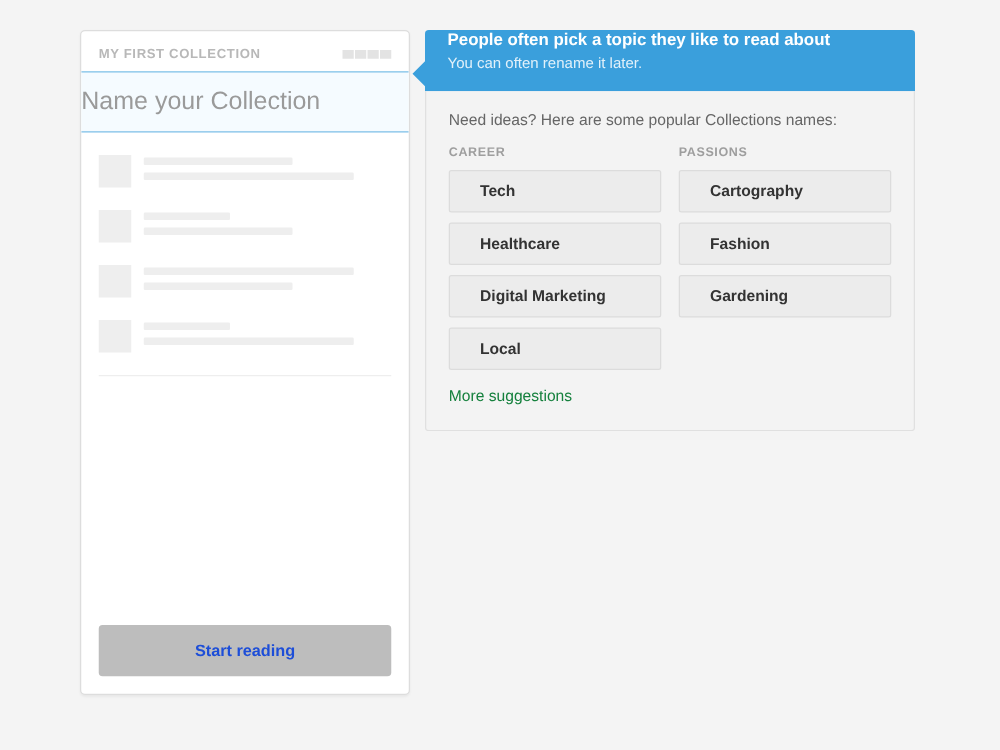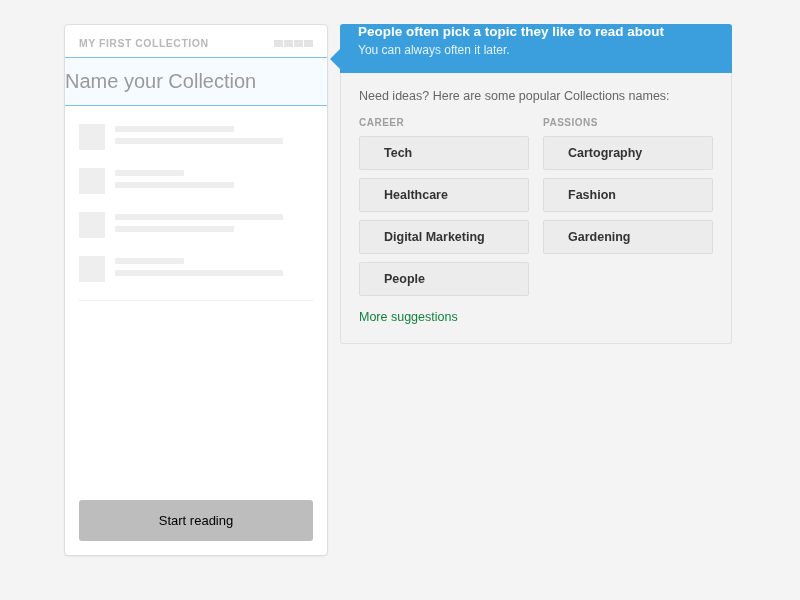--- a/index.html
+++ b/index.html
@@ -100,23 +100,23 @@
     .divider {
       height: 1px;
       background: #eee;
       margin: 0 14px;
     }
     .start-btn {
       width: 100%;
       background: #bdbdbd;
       border: none;
       border-radius: 3px;
-      color: #000000;
+      color: #1d4ed8;
       font-size: 13px;
-      font-weight: 400;
+      font-weight: 700;
       padding: 13px 0;
       cursor: not-allowed;
     }
     .callout {
       width: 392px;
       position: relative;
     }
     .callout-arrow {
       position: absolute;
       left: -10px;
@@ -239,31 +239,31 @@
     <div class="divider"></div>
     <div class="panel-footer">
       <button class="start-btn">Start reading</button>
     </div>
   </div>
 
   <div class="callout">
     <div class="callout-arrow"></div>
     <div class="callout-header">
       <div class="callout-title">People often pick a topic they like to read about</div>
-      <div class="callout-sub">You can always often it later.</div>
+      <div class="callout-sub">You can often rename it later.</div>
     </div>
     <div class="callout-body">
       <div class="ideas-intro">Need ideas? Here are some popular Collections names:</div>
       <div class="columns">
         <div class="col">
           <div class="col-title">CAREER</div>
           <button class="suggestion">Tech</button>
           <button class="suggestion">Healthcare</button>
           <button class="suggestion">Digital Marketing</button>
-          <button class="suggestion">People</button>
+          <button class="suggestion">Local</button>
         </div>
         <div class="col">
           <div class="col-title">PASSIONS</div>
           <button class="suggestion">Cartography</button>
           <button class="suggestion">Fashion</button>
           <button class="suggestion">Gardening</button>
         </div>
       </div>
       <span class="more-link">More suggestions</span>
     </div>

